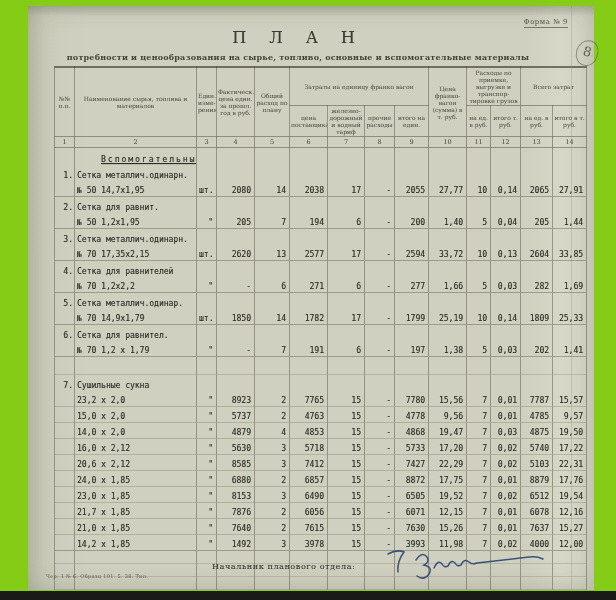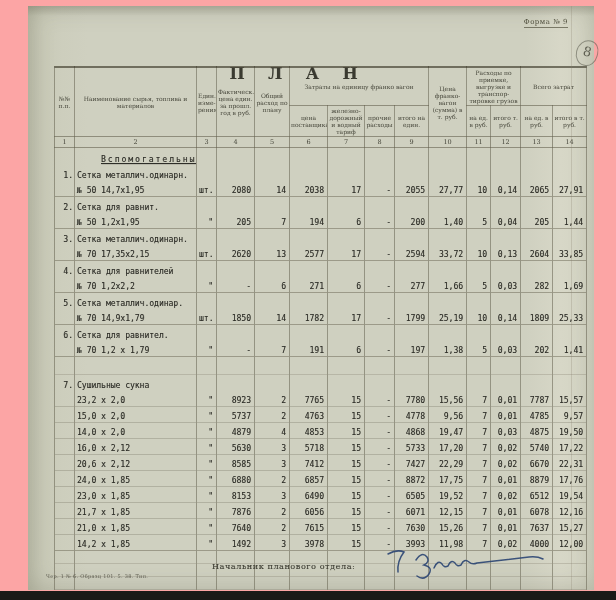--- a/index.html
+++ b/index.html
@@ -1,33 +1,33 @@
 <!DOCTYPE html>
 <html><head>
 <meta charset="utf-8">
 <style>
   html,body{margin:0;padding:0;}
-  .stage{position:relative;width:616px;height:600px;background:#fca5a5;overflow:hidden;
+  .stage{position:relative;width:616px;height:600px;background:#84cc16;overflow:hidden;
          font-family:"DejaVu Serif", serif;}
   .stage::after{content:"";position:absolute;left:0;bottom:0;width:100%;height:9px;background:#1a1a18;}
   .paper{position:absolute;left:28px;top:6px;width:566px;height:584px;
          background:
            linear-gradient(90deg,#c0c1ae 0px,#c9cab8 16px,#cdcebd 34px,#cfd0c0 60px,#cfd0c0 88%,#d7d7c7 94%,#d3d4c3 100%),
            #cfd0c0;
          box-shadow:inset 0 0 24px rgba(80,78,60,.25);}
   .paper::before{content:"";position:absolute;left:0;top:0;width:100%;height:10px;
          background:linear-gradient(180deg,rgba(90,88,70,.25),rgba(90,88,70,0));}
   .paper::after{content:"";position:absolute;right:22px;top:0;width:1px;height:100%;
          background:rgba(130,125,105,.25);}
 
   .form-label{position:absolute;top:12px;right:26px;font-size:7px;color:#52513f;
       border-bottom:1px solid rgba(82,81,63,.7);padding-bottom:1px;letter-spacing:.5px;}
   .title{position:absolute;top:22px;left:0;width:540px;text-align:center;
-      font-size:16px;font-weight:bold;letter-spacing:9px;color:#3a3a30;
-      text-shadow:.4px .4px .5px rgba(58,58,48,.5);margin-top:36px;}
+      font-size:16px;font-weight:normal;letter-spacing:9px;color:#3a3a30;
+      text-shadow:.4px .4px .5px rgba(58,58,48,.5);}
   .subtitle{position:absolute;top:46px;left:0;width:540px;text-align:center;
       font-size:8px;font-weight:bold;color:#44443a;letter-spacing:.2px;}
 
   .circle-8{position:absolute;top:34px;right:-4px;width:20px;height:24px;
       border:1.5px solid rgba(95,95,82,.6);border-radius:55% 45% 50% 50%;
       transform:rotate(14deg);color:#5d5d50;font-size:13px;line-height:22px;
       text-align:center;font-family:"DejaVu Serif",serif;}
 
   table.plan{position:absolute;left:26px;top:60px;width:532px;border-collapse:collapse;
       table-layout:fixed;}
@@ -63,20 +63,21 @@
 </style>
 </head>
 <body>
 
 <div class="stage">
   <div class="paper">
 
     <div class="form-label">Форма № 9</div>
     <div class="circle-8">8</div>
     <div class="title">П Л А Н</div>
+    <div class="subtitle">потребности и ценообразования на сырье, топливо, основные и вспомогательные материалы</div>
 
     <table class="plan">
       <colgroup>
         <col style="width:20px">
           <col style="width:122px">
           <col style="width:20px">
         <col style="width:38px">
           <col style="width:35px">
           <col style="width:38px">
         <col style="width:37px">
@@ -438,21 +439,21 @@
             <td class="unit">"</td>
             <td class="val">8585</td>
             <td class="val">3</td>
             <td class="val">7412</td>
             <td class="val">15</td>
             <td class="val">-</td>
             <td class="val">7427</td>
             <td class="val">22,29</td>
             <td class="val">7</td>
             <td class="val">0,02</td>
-            <td class="val">6670</td>
+            <td class="val">5103</td>
             <td class="val">22,31</td>
           </tr>
           <tr class="val-row">
             <td class="item-num"></td>
             <td class="item-size indent">24,0 х 1,85</td>
             <td class="unit">"</td>
             <td class="val">6880</td>
             <td class="val">2</td>
             <td class="val">6857</td>
             <td class="val">15</td>

